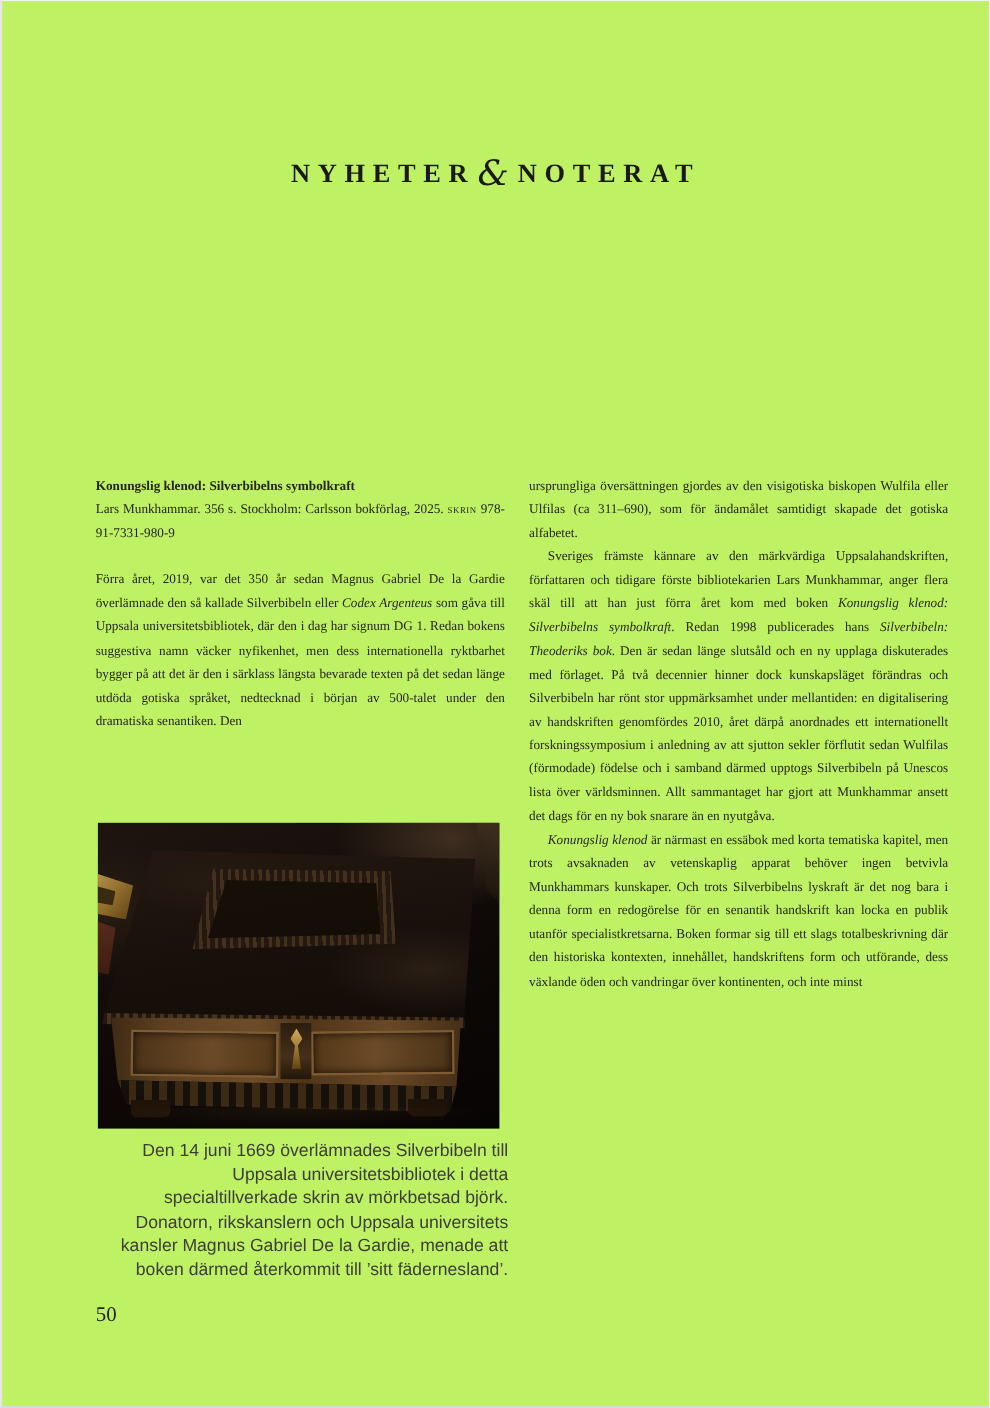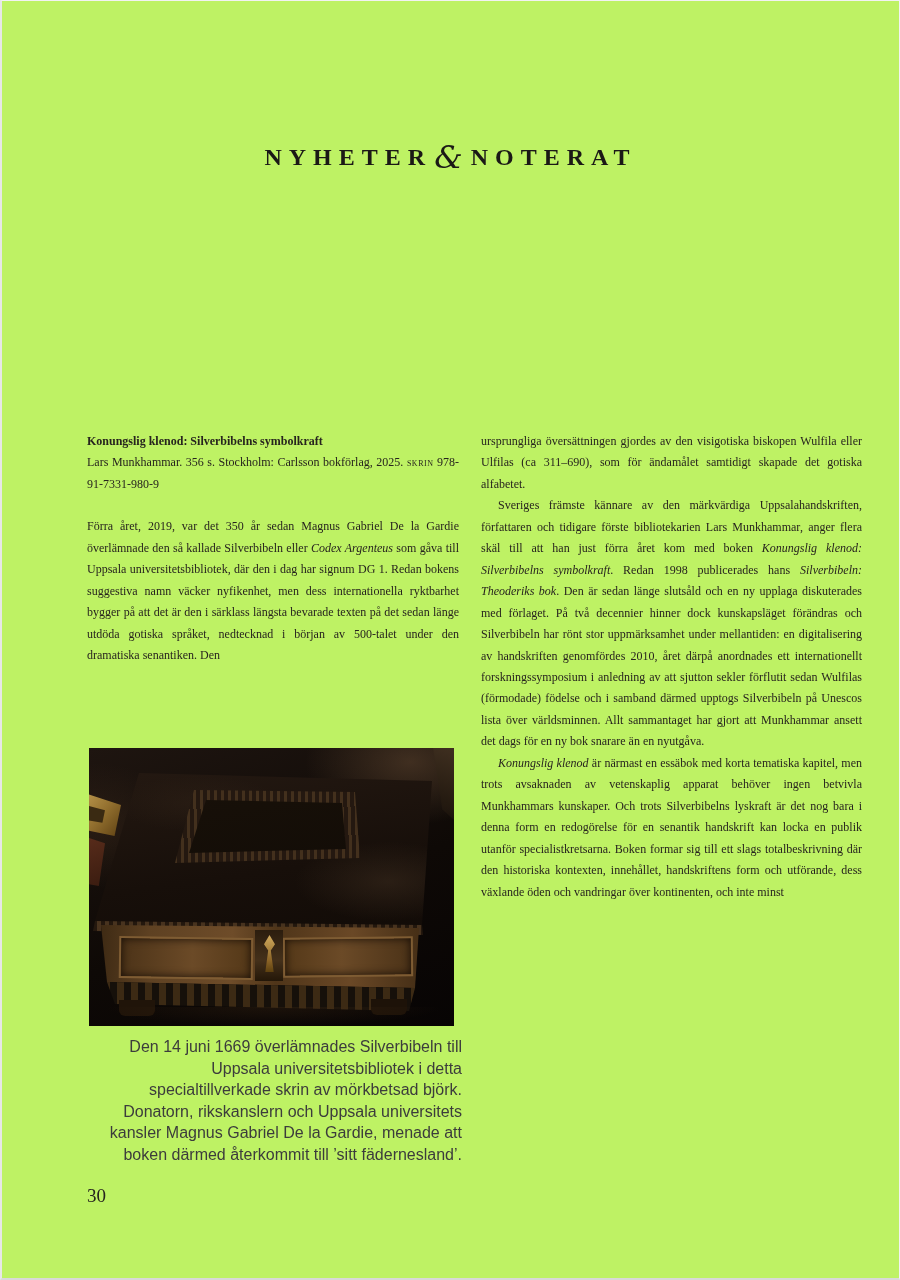--- a/index.html
+++ b/index.html
@@ -124,15 +124,15 @@
   </div>
 
   <div class="photo-caption"><span>Den 14 juni 1669 överlämnades Silverbibeln till Uppsala universitetsbibliotek i detta specialtillverkade skrin av mörkbetsad björk. Donatorn, rikskanslern och Uppsala universitets kansler Magnus Gabriel De la Gardie, menade att boken därmed återkommit till ’sitt fädernesland’.</span></div>
 
   <div class="col col-right">
     <p class="body-para"><span>ursprungliga översättningen gjordes av den visigotiska biskopen Wulfila eller Ulfilas (ca 311–690), som för ändamålet samtidigt skapade det gotiska alfabetet.</span></p>
     <p class="body-para indent"><span>Sveriges främste kännare av den märkvärdiga Uppsalahandskriften, författaren och tidigare förste bibliotekarien Lars Munkhammar, anger flera skäl till att han just förra året kom med boken </span><span class="seg-italic">Konungslig klenod: Silverbibelns symbolkraft</span><span>. Redan 1998 publicerades hans </span><span class="seg-italic">Silverbibeln: Theoderiks bok</span><span>. Den är sedan länge slutsåld och en ny upplaga diskuterades med förlaget. På två decennier hinner dock kunskapsläget förändras och Silverbibeln har rönt stor uppmärksamhet under mellantiden: en digitalisering av handskriften genomfördes 2010, året därpå anordnades ett internationellt forskningssymposium i anledning av att sjutton sekler förflutit sedan Wulfilas (förmodade) födelse och i samband därmed upptogs Silverbibeln på Unescos lista över världsminnen. Allt sammantaget har gjort att Munkhammar ansett det dags för en ny bok snarare än en nyutgåva.</span></p>
     <p class="body-para indent"><span class="seg-italic">Konungslig klenod</span><span> är närmast en essäbok med korta tematiska kapitel, men trots avsaknaden av vetenskaplig apparat behöver ingen betvivla Munkhammars kunskaper. Och trots Silverbibelns lyskraft är det nog bara i denna form en redogörelse för en senantik handskrift kan locka en publik utanför specialistkretsarna. Boken formar sig till ett slags totalbeskrivning där den historiska kontexten, innehållet, handskriftens form och utförande, dess växlande öden och vandringar över kontinenten, och inte minst</span></p>
   </div>
 
-  <div class="page-number">30</div>
+  <div class="page-number">50</div>
 
 </div>
 
 </body></html>

